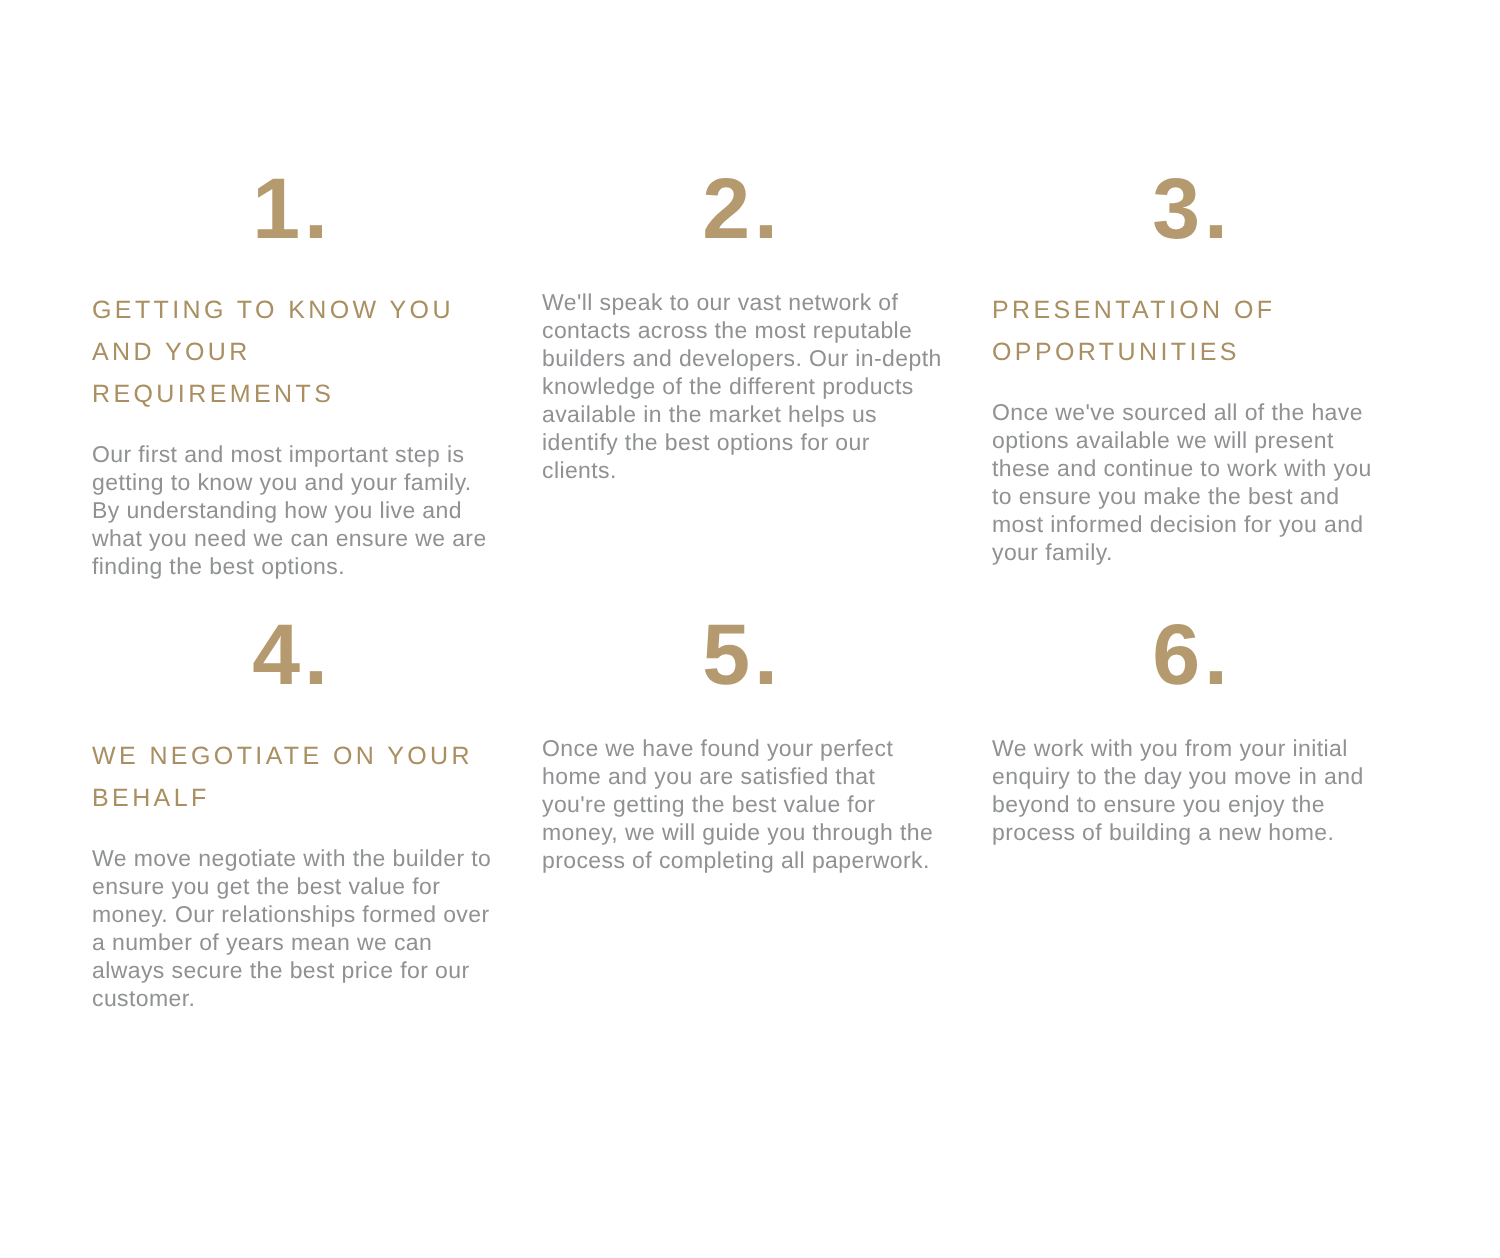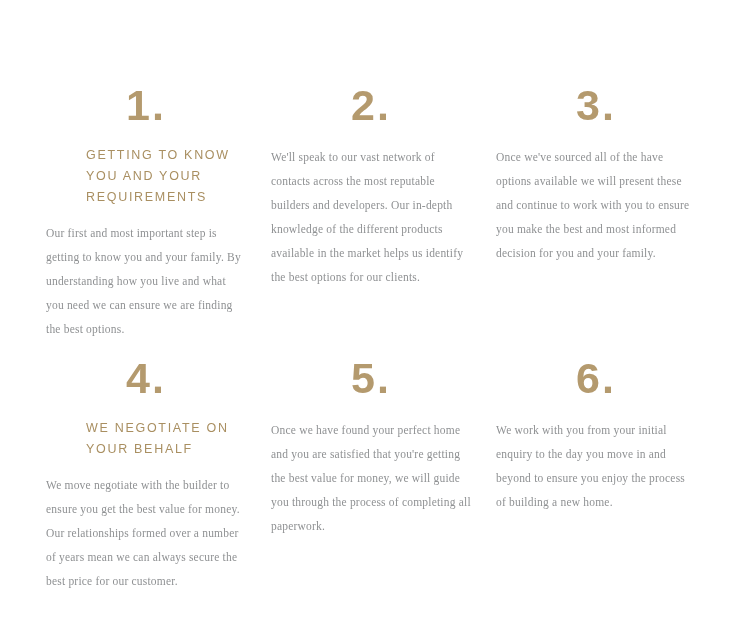--- a/index.html
+++ b/index.html
@@ -33,48 +33,47 @@
     text-align: center;
     margin-bottom: 18px;
   }
   .step-title {
     font-size: 12.5px;
     line-height: 21px;
     letter-spacing: 1.7px;
     color: #a98f61;
     margin-bottom: 13px;
     font-weight: normal;
-    margin-left: 40px;
   }
   .step-desc {
     font-size: 11.5px;
-    line-height: 24px;
+    line-height: 14px;
     letter-spacing: 0.2px;
     color: #8f9193;
-    font-family: Liberation Serif, serif;
   }
 </style>
 </head>
 <body>
 
 <div class="steps-grid">
 
   <div class="step-card">
     <div class="step-number">1.</div>
     <div class="step-title">GETTING TO KNOW YOU AND YOUR REQUIREMENTS</div>
     <div class="step-desc">Our first and most important step is getting to know you and your family. By understanding how you live and what you need we can ensure we are finding the best options.</div>
   </div>
 
   <div class="step-card">
     <div class="step-number">2.</div>
     <div class="step-desc">We'll speak to our vast network of contacts across the most reputable builders and developers. Our in-depth knowledge of the different products available in the market helps us identify the best options for our clients.</div>
   </div>
 
   <div class="step-card">
     <div class="step-number">3.</div>
+    <div class="step-title">PRESENTATION OF OPPORTUNITIES</div>
     <div class="step-desc">Once we've sourced all of the have options available we will present these and continue to work with you to ensure you make the best and most informed decision for you and your family.</div>
   </div>
 
   <div class="step-card">
     <div class="step-number">4.</div>
     <div class="step-title">WE NEGOTIATE ON YOUR BEHALF</div>
     <div class="step-desc">We move negotiate with the builder to ensure you get the best value for money. Our relationships formed over a number of years mean we can always secure the best price for our customer.</div>
   </div>
 
   <div class="step-card">

